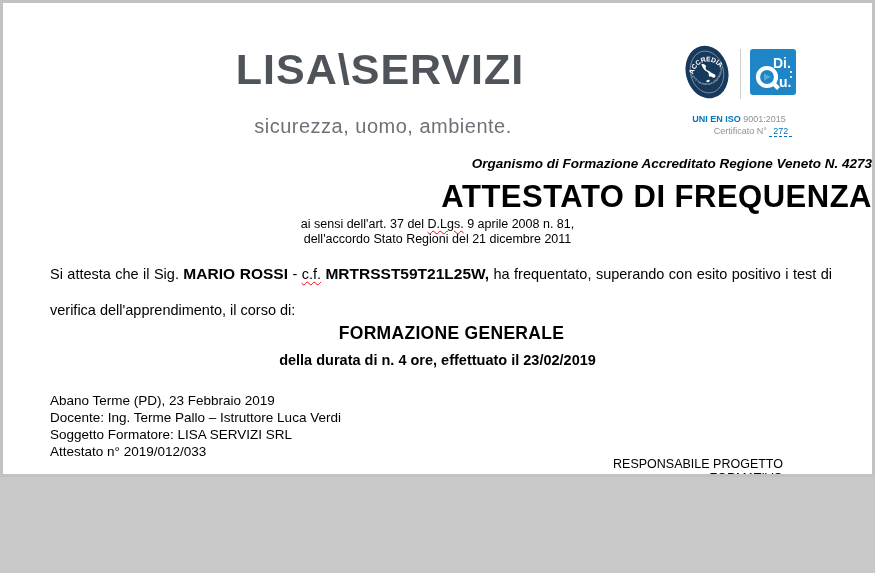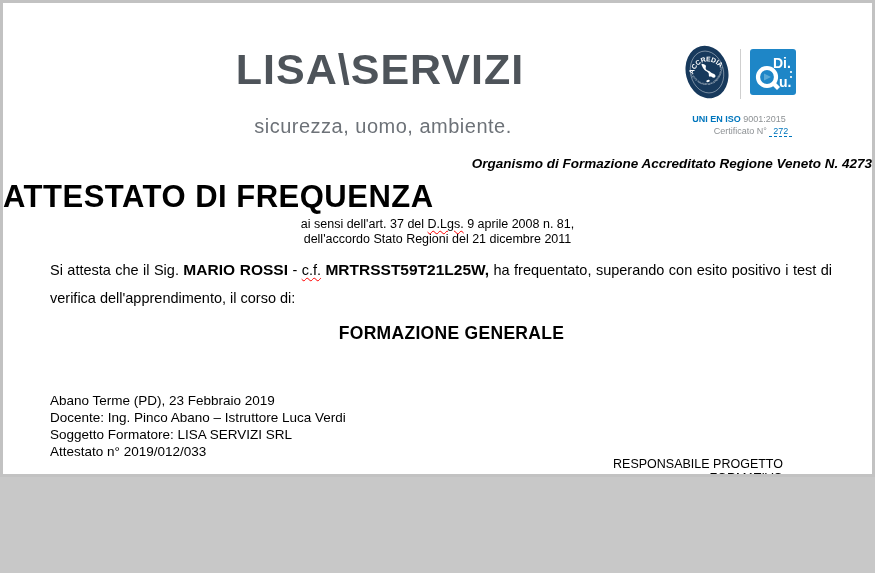--- a/index.html
+++ b/index.html
@@ -64,42 +64,42 @@
   .accreditation-line {
     position: absolute;
     top: 153px; left: 0; right: 0;
     text-align: right;
     font-size: 13.5px;
     font-weight: 700; font-style: italic;
   }
   .page-title {
     position: absolute;
     top: 176px; left: 0; right: 0;
-    text-align: left;
+    text-align: right;
     font-size: 31px;
     font-weight: 700;
     letter-spacing: 0.5px;
   }
   .legal-line1 { position: absolute; top: 214px; left: 0; right: 0; text-align: center; font-size: 12.5px; }
   .legal-line2 { position: absolute; top: 229px; left: 0; right: 0; text-align: center; font-size: 12.5px; }
 
   .sp-err {
     text-decoration-line: underline;
     text-decoration-style: wavy;
     text-decoration-color: #ff0000;
     text-decoration-thickness: 1px;
     text-underline-offset: 2px;
   }
 
   
   .attestation {
     position: absolute;
     left: 47px; top: 253px; width: 782px;
     font-size: 14.5px;
-    line-height: 28px;
+    line-height: 36px;
     text-align: justify;
   }
   .attestation b { font-size: 15.5px; }
 
   
   .course-title {
     position: absolute;
     top: 320px; left: 0; right: 0;
     text-align: center;
     font-size: 17.5px; font-weight: 700;
@@ -190,24 +190,25 @@
   </div>
 
   <div class="accreditation-line">Organismo di Formazione Accreditato Regione Veneto N. 4273</div>
   <div class="page-title">ATTESTATO DI FREQUENZA</div>
   <div class="legal-line1"><span>ai sensi dell'art. 37 del </span><span class="sp-err">D.Lgs.</span><span> 9 aprile 2008 n. 81,</span></div>
   <div class="legal-line2">dell'accordo Stato Regioni del 21 dicembre 2011</div>
 
   <div class="attestation"><span>Si attesta che il Sig. </span><b>MARIO ROSSI</b><span> - </span><span class="sp-err">c.f.</span><span> </span><b>MRTRSST59T21L25W,</b><span> ha frequentato, superando con esito positivo i test di verifica dell'apprendimento, il corso di:</span></div>
 
   <div class="course-title">FORMAZIONE GENERALE</div>
+  <div class="course-duration">della durata di n. 4 ore, effettuato il 23/02/2019</div>
 
   <div class="details">
     <div>Abano Terme (PD), 23 Febbraio 2019</div>
-    <div>Docente: Ing. Pinco Abano – Istruttore Luca Verdi</div>
+    <div>Docente: Ing. Terme Pallo – Istruttore Luca Verdi</div>
     <div>Soggetto Formatore: LISA SERVIZI SRL</div>
     <div>Attestato n° 2019/012/033</div>
   </div>
 
   <div class="responsible-role">RESPONSABILE PROGETTO FORMATIVO</div>
   <div class="responsible-name">Ing. Riccardo Borghetto</div>
   <div class="signature">
     <svg width="255" height="70" viewBox="0 0 255 70">
       <g fill="none" stroke="#111111" stroke-width="2" stroke-linecap="round" stroke-linejoin="round">
         <path d="M6,60 C9,44 14,20 20,13 C24,9 25,18 22,29 C19,41 16,56 20,57 C25,58 28,44 33,40 C31,47 29,54 33,54 C37,53 40,45 45,42 C42,48 41,54 45,54 C49,53 51,46 56,43 C53,49 53,55 57,54 C62,53 64,46 69,43 C66,49 66,55 70,54 C76,53 79,46 85,44 C82,50 83,55 88,54 C94,53 98,47 103,45 C100,50 101,55 106,54 C111,53 114,48 117,46"></path>

